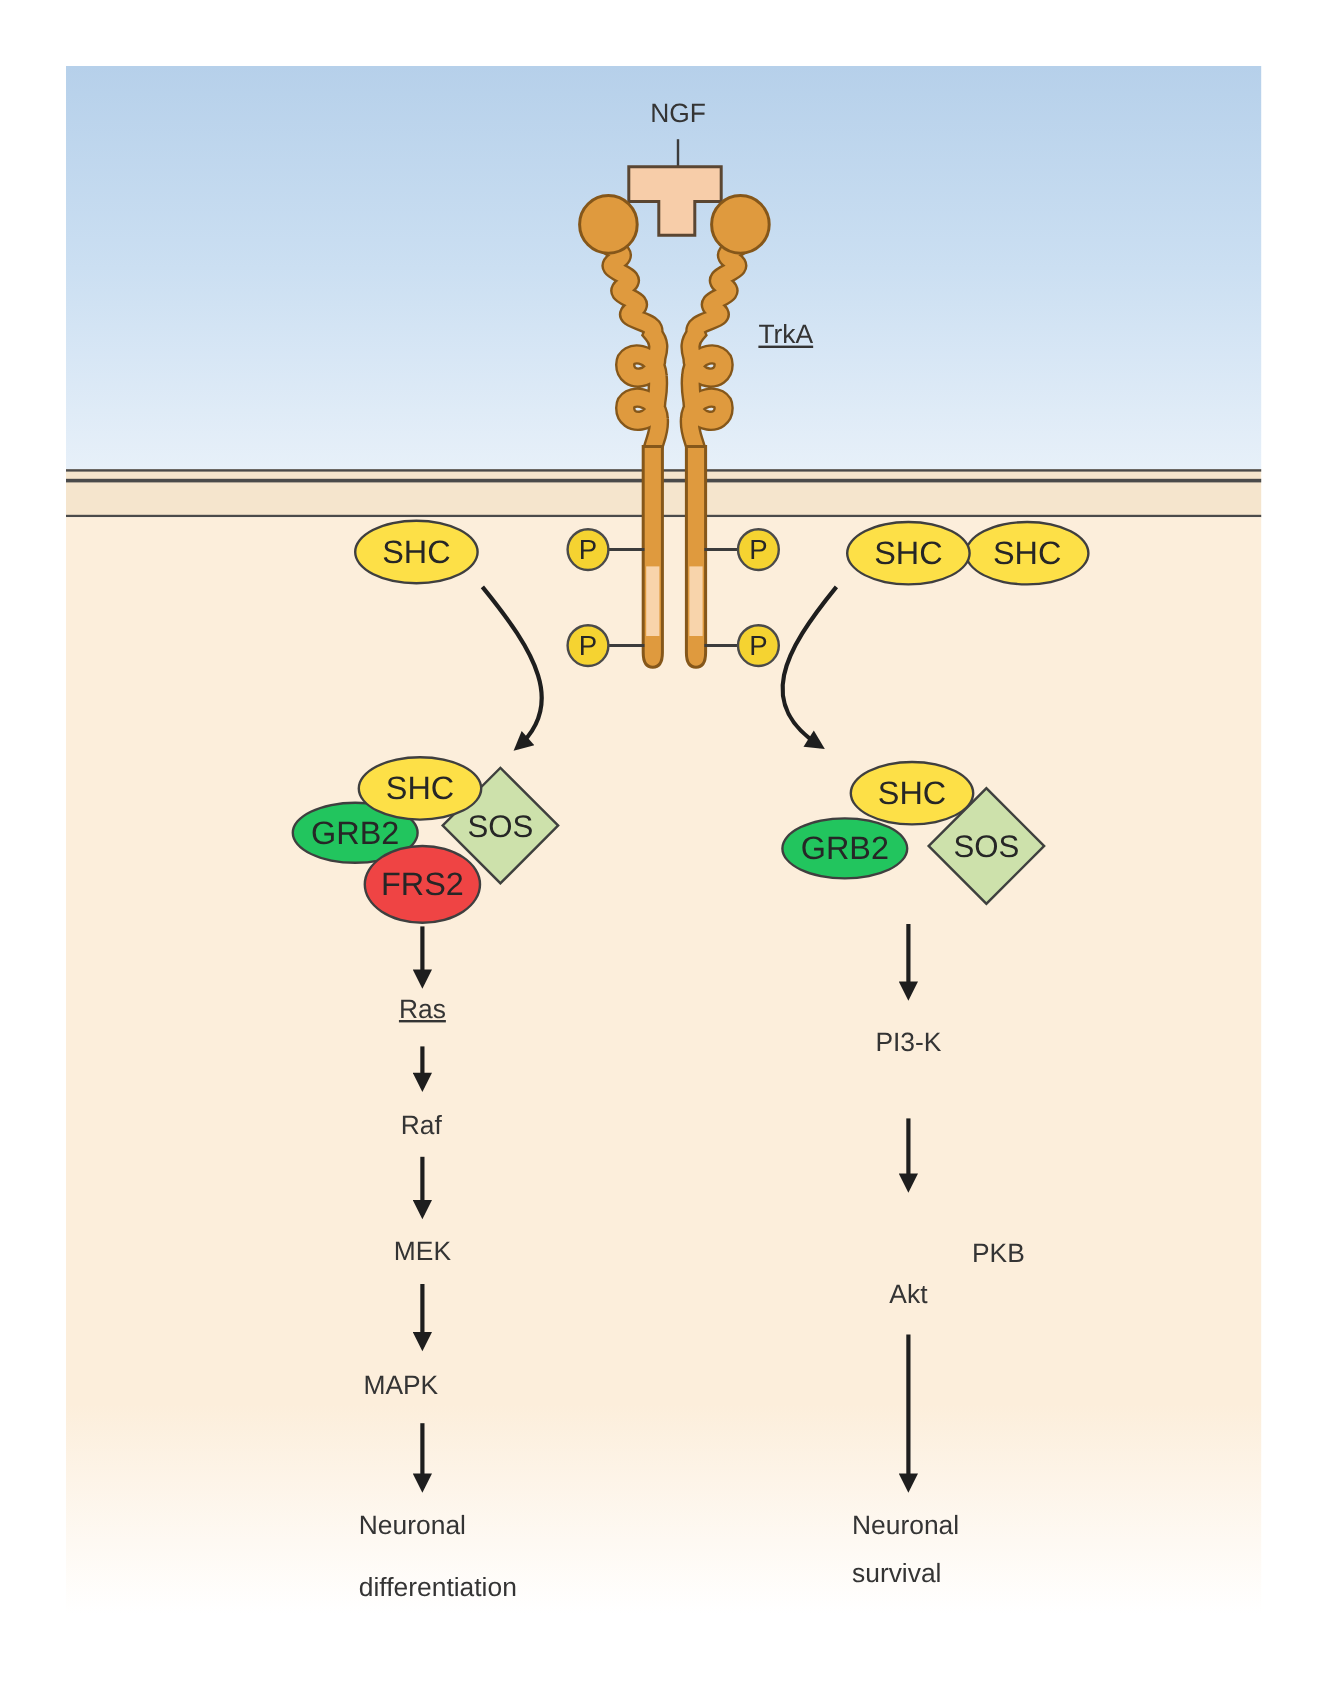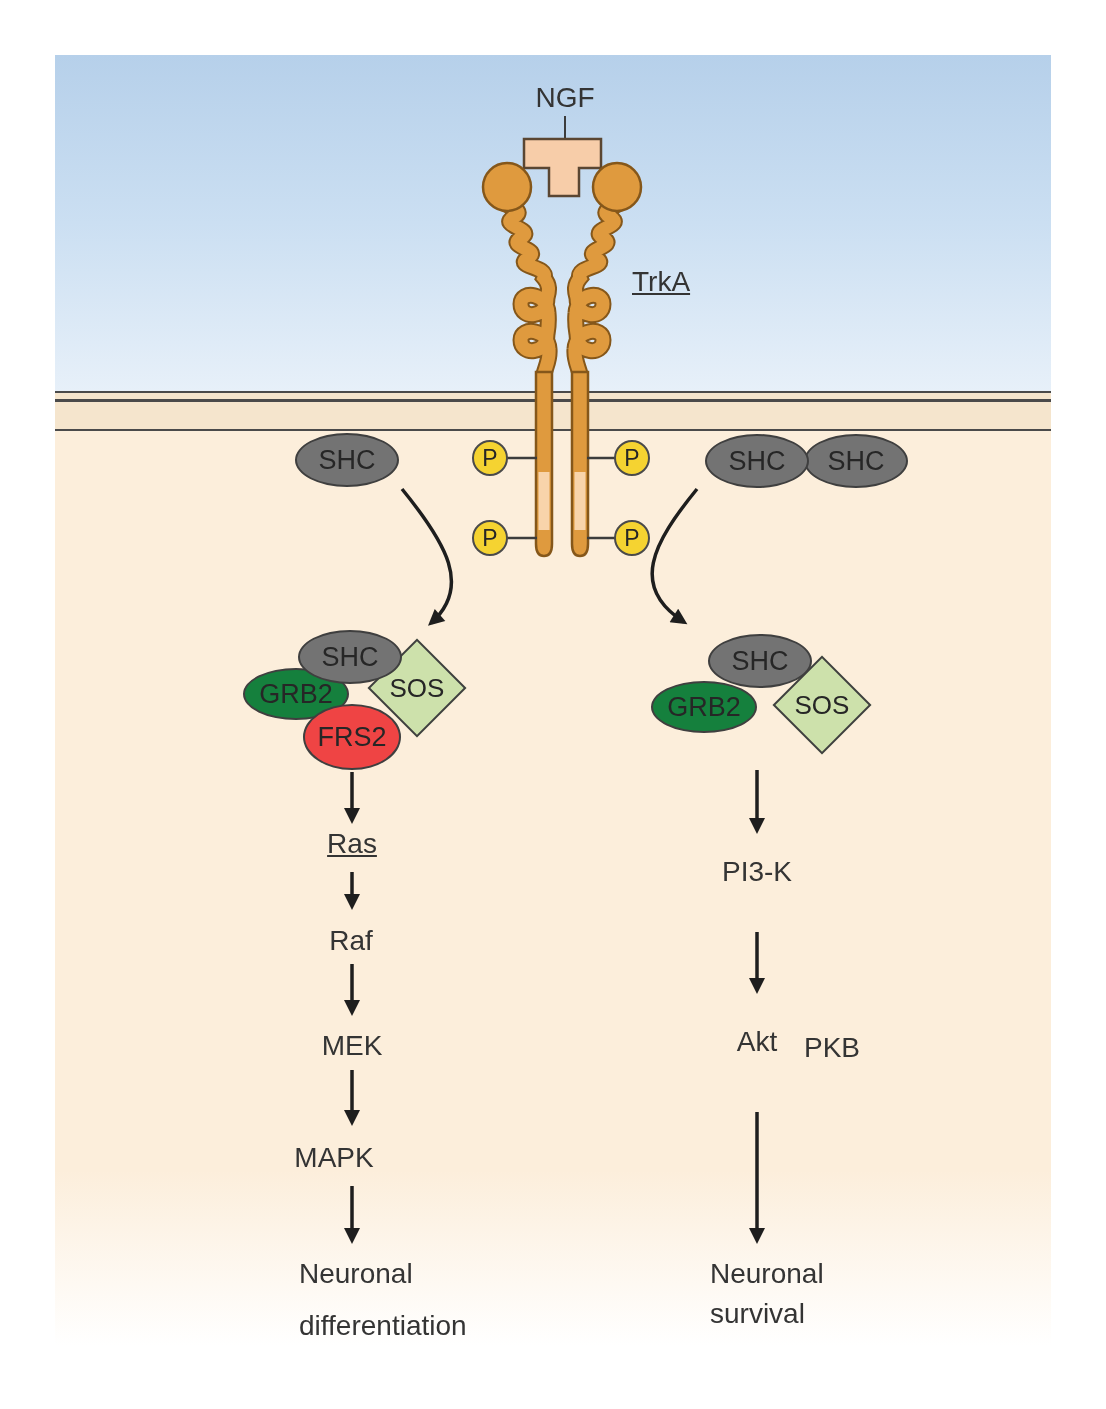--- a/index.html
+++ b/index.html
@@ -36,37 +36,37 @@
   }
   svg.overlay { position: absolute; left: 0; top: 0; z-index: 2; }
 
   .shape {
     position: absolute; z-index: 4;
     display: flex; align-items: center; justify-content: center;
     border: 2.5px solid #3f3f3f;
     color: #262626; font-size: 27px;
   }
   .oval { border-radius: 50%; }
-  .shc  { width: 104px; height: 54px; background: #737373; z-index: 6; }
-  .grb2 { width: 106px; height: 52px; background: #15803d; z-index: 4; }
+  .shc  { width: 104px; height: 54px; background: #fde047; z-index: 6; }
+  .grb2 { width: 106px; height: 52px; background: #22c55e; z-index: 4; }
   .frs2 { width: 98px;  height: 66px; background: #ef4444; z-index: 5; }
   .pbadge {
     width: 36px; height: 36px; border-radius: 50%;
     background: #f5d331; border-color: #4a4a4a;
     font-size: 23px; z-index: 4;
   }
   .diamond {
     width: 70px; height: 70px; transform: rotate(45deg);
     background: #cde1ab; z-index: 3;
   }
   .diamond > span { transform: rotate(-45deg); font-size: 26px; }
 
   .lbl {
     position: absolute; z-index: 5;
-    font-size: 28px; color: #343434; white-space: nowrap;
+    font-size: 22px; color: #343434; white-space: nowrap;
   }
   .center { transform: translateX(-50%); }
 </style>
 </head>
 <body>
 
 <div class="figure">
 
   <div class="layer extracellular"></div>
   <div class="layer membrane">
@@ -182,21 +182,21 @@
   <div class="lbl center" style="left:565px; top:82px;">NGF</div>
   <div class="lbl" style="left:632px; top:266px;text-decoration:underline;">TrkA</div>
 
   <div class="lbl center" style="left:352px; top:828px;text-decoration:underline;">Ras</div>
   <div class="lbl center" style="left:351px; top:925px;">Raf</div>
   <div class="lbl center" style="left:352px; top:1030px;">MEK</div>
   <div class="lbl center" style="left:334px; top:1142px;">MAPK</div>
 
   <div class="lbl center" style="left:757px; top:856px;">PI3-K</div>
   <div class="lbl center" style="left:792px; top:1032px;margin-left:40px;">PKB</div>
-  <div class="lbl center" style="left:757px; top:1026px;">Akt</div>
+  <div class="lbl center" style="left:757px; top:1066px;">Akt</div>
 
   <div class="lbl" style="left:299px; top:1258px;">Neuronal</div>
   <div class="lbl" style="left:299px; top:1298px;margin-top:12px;">differentiation</div>
 
   <div class="lbl" style="left:710px; top:1258px;">Neuronal</div>
   <div class="lbl" style="left:710px; top:1298px;">survival</div>
 
 </div>
 
 </body></html>

